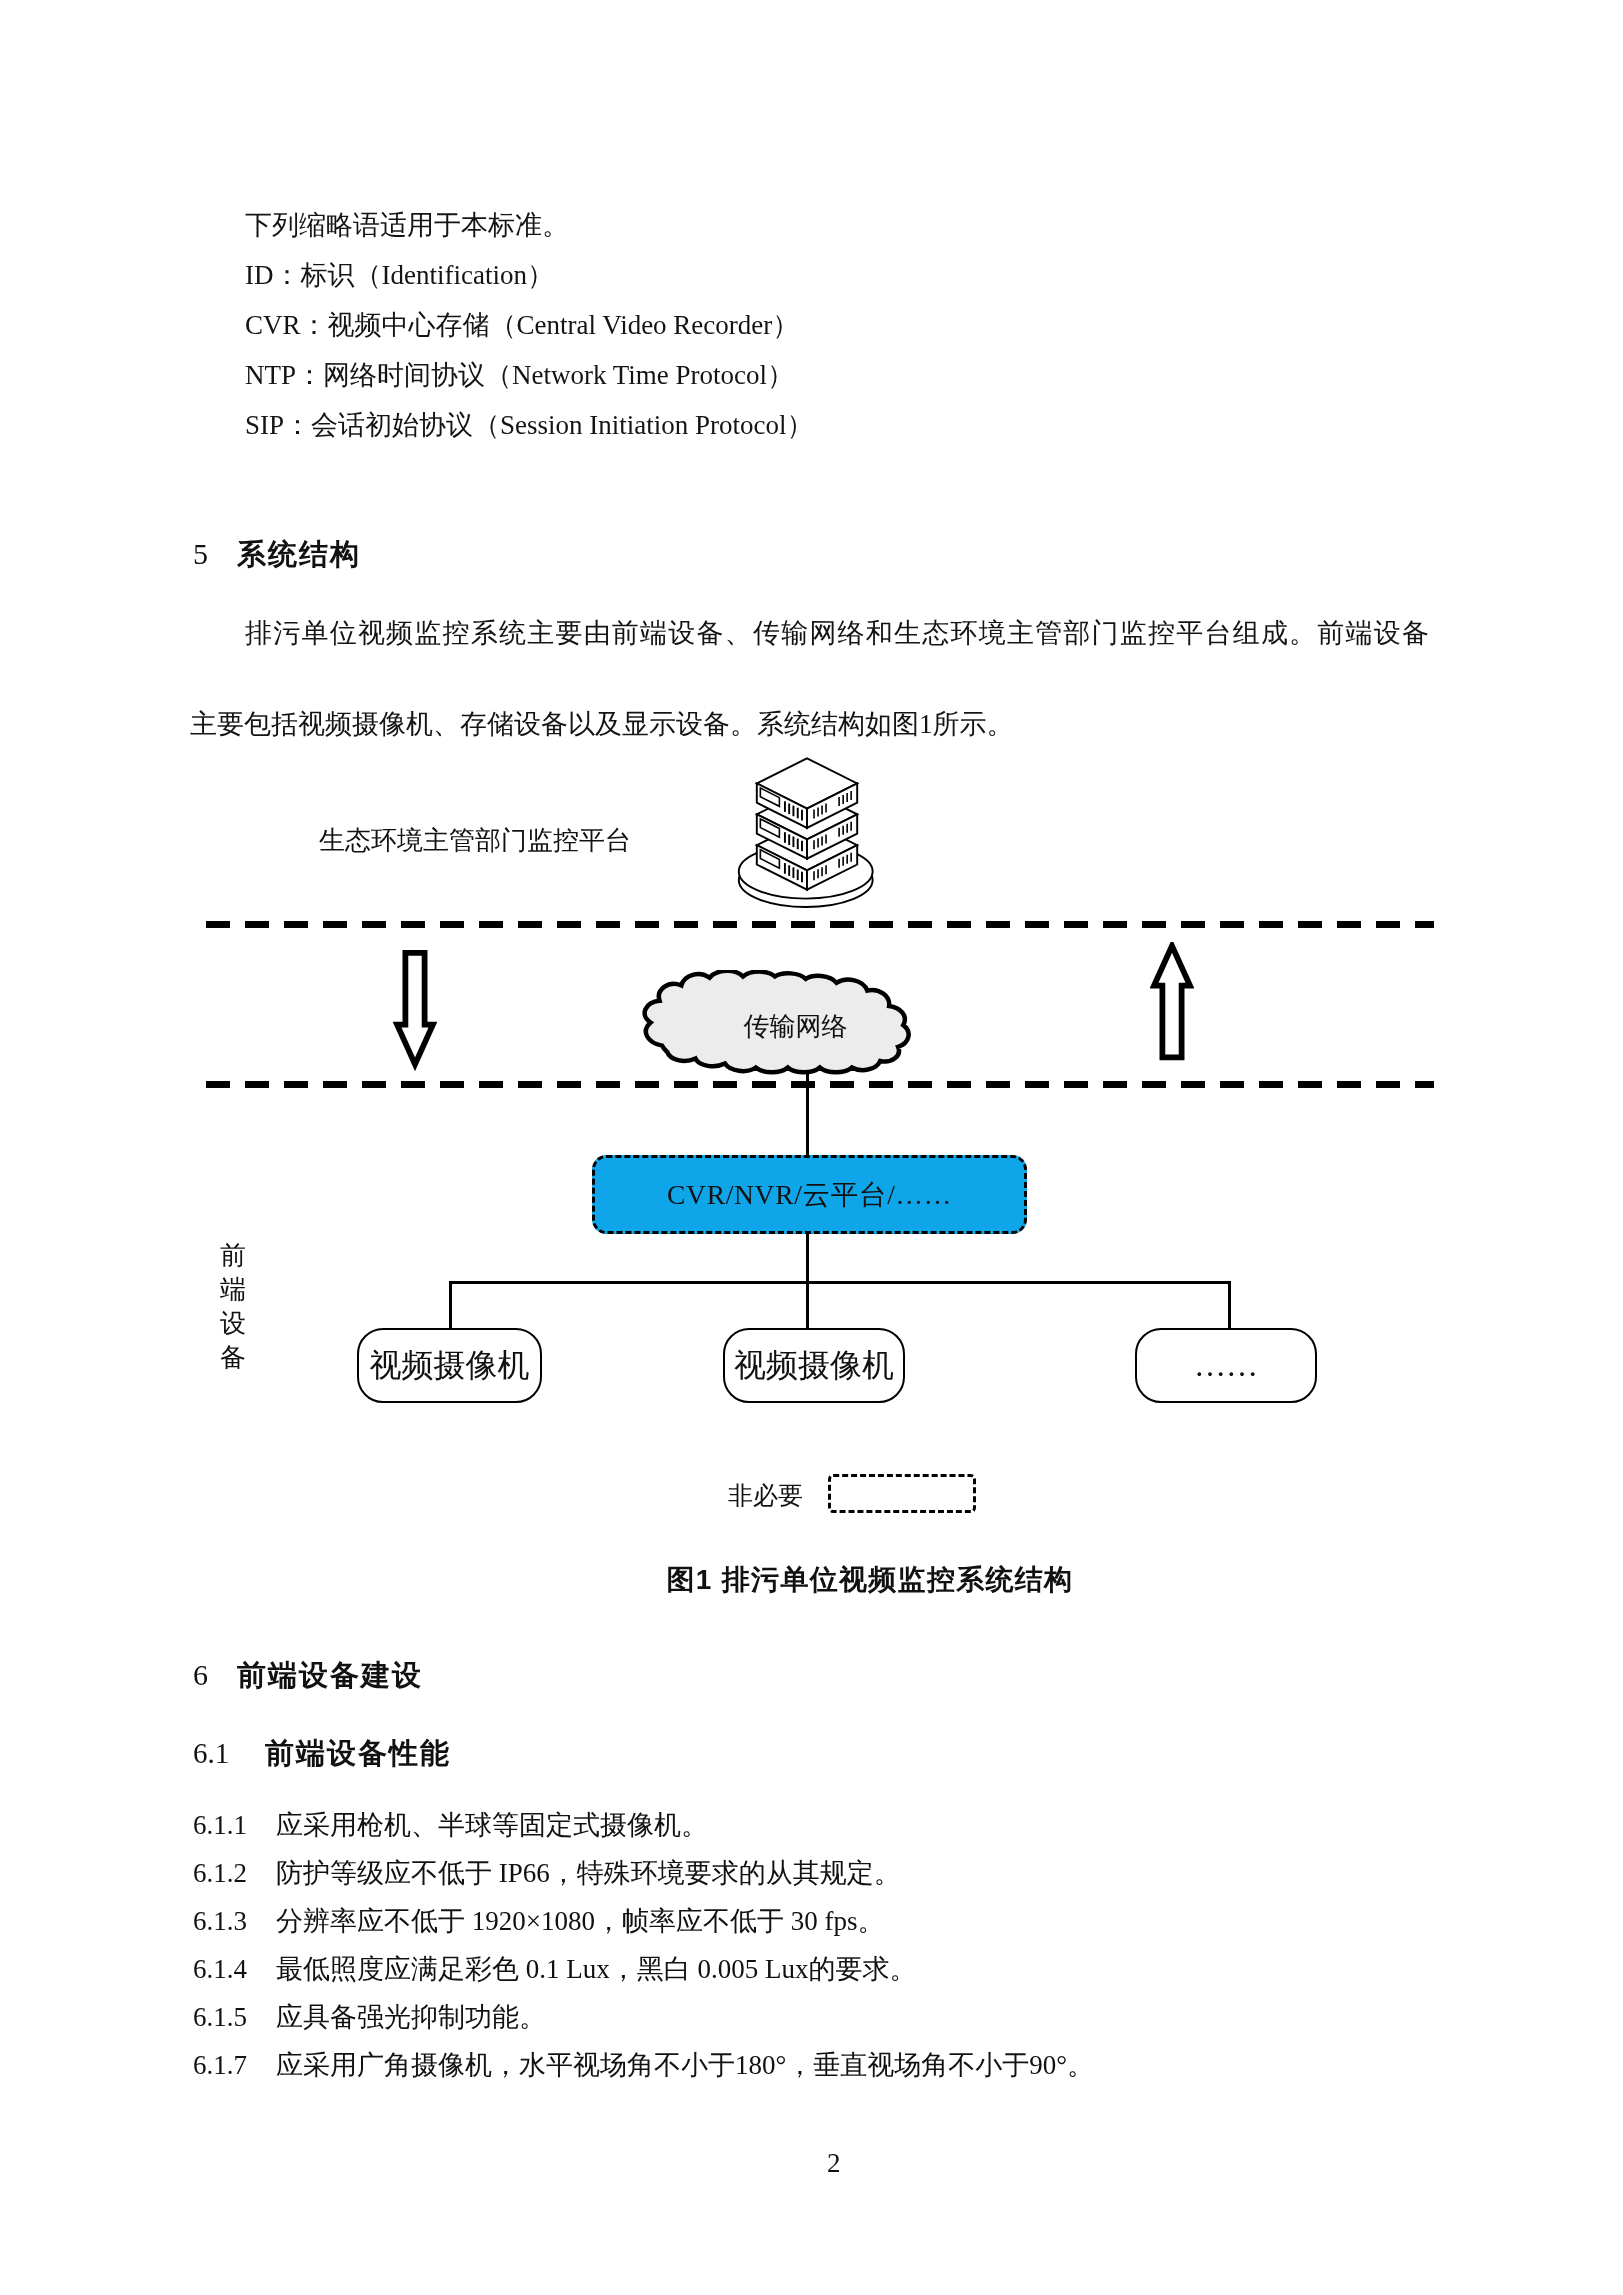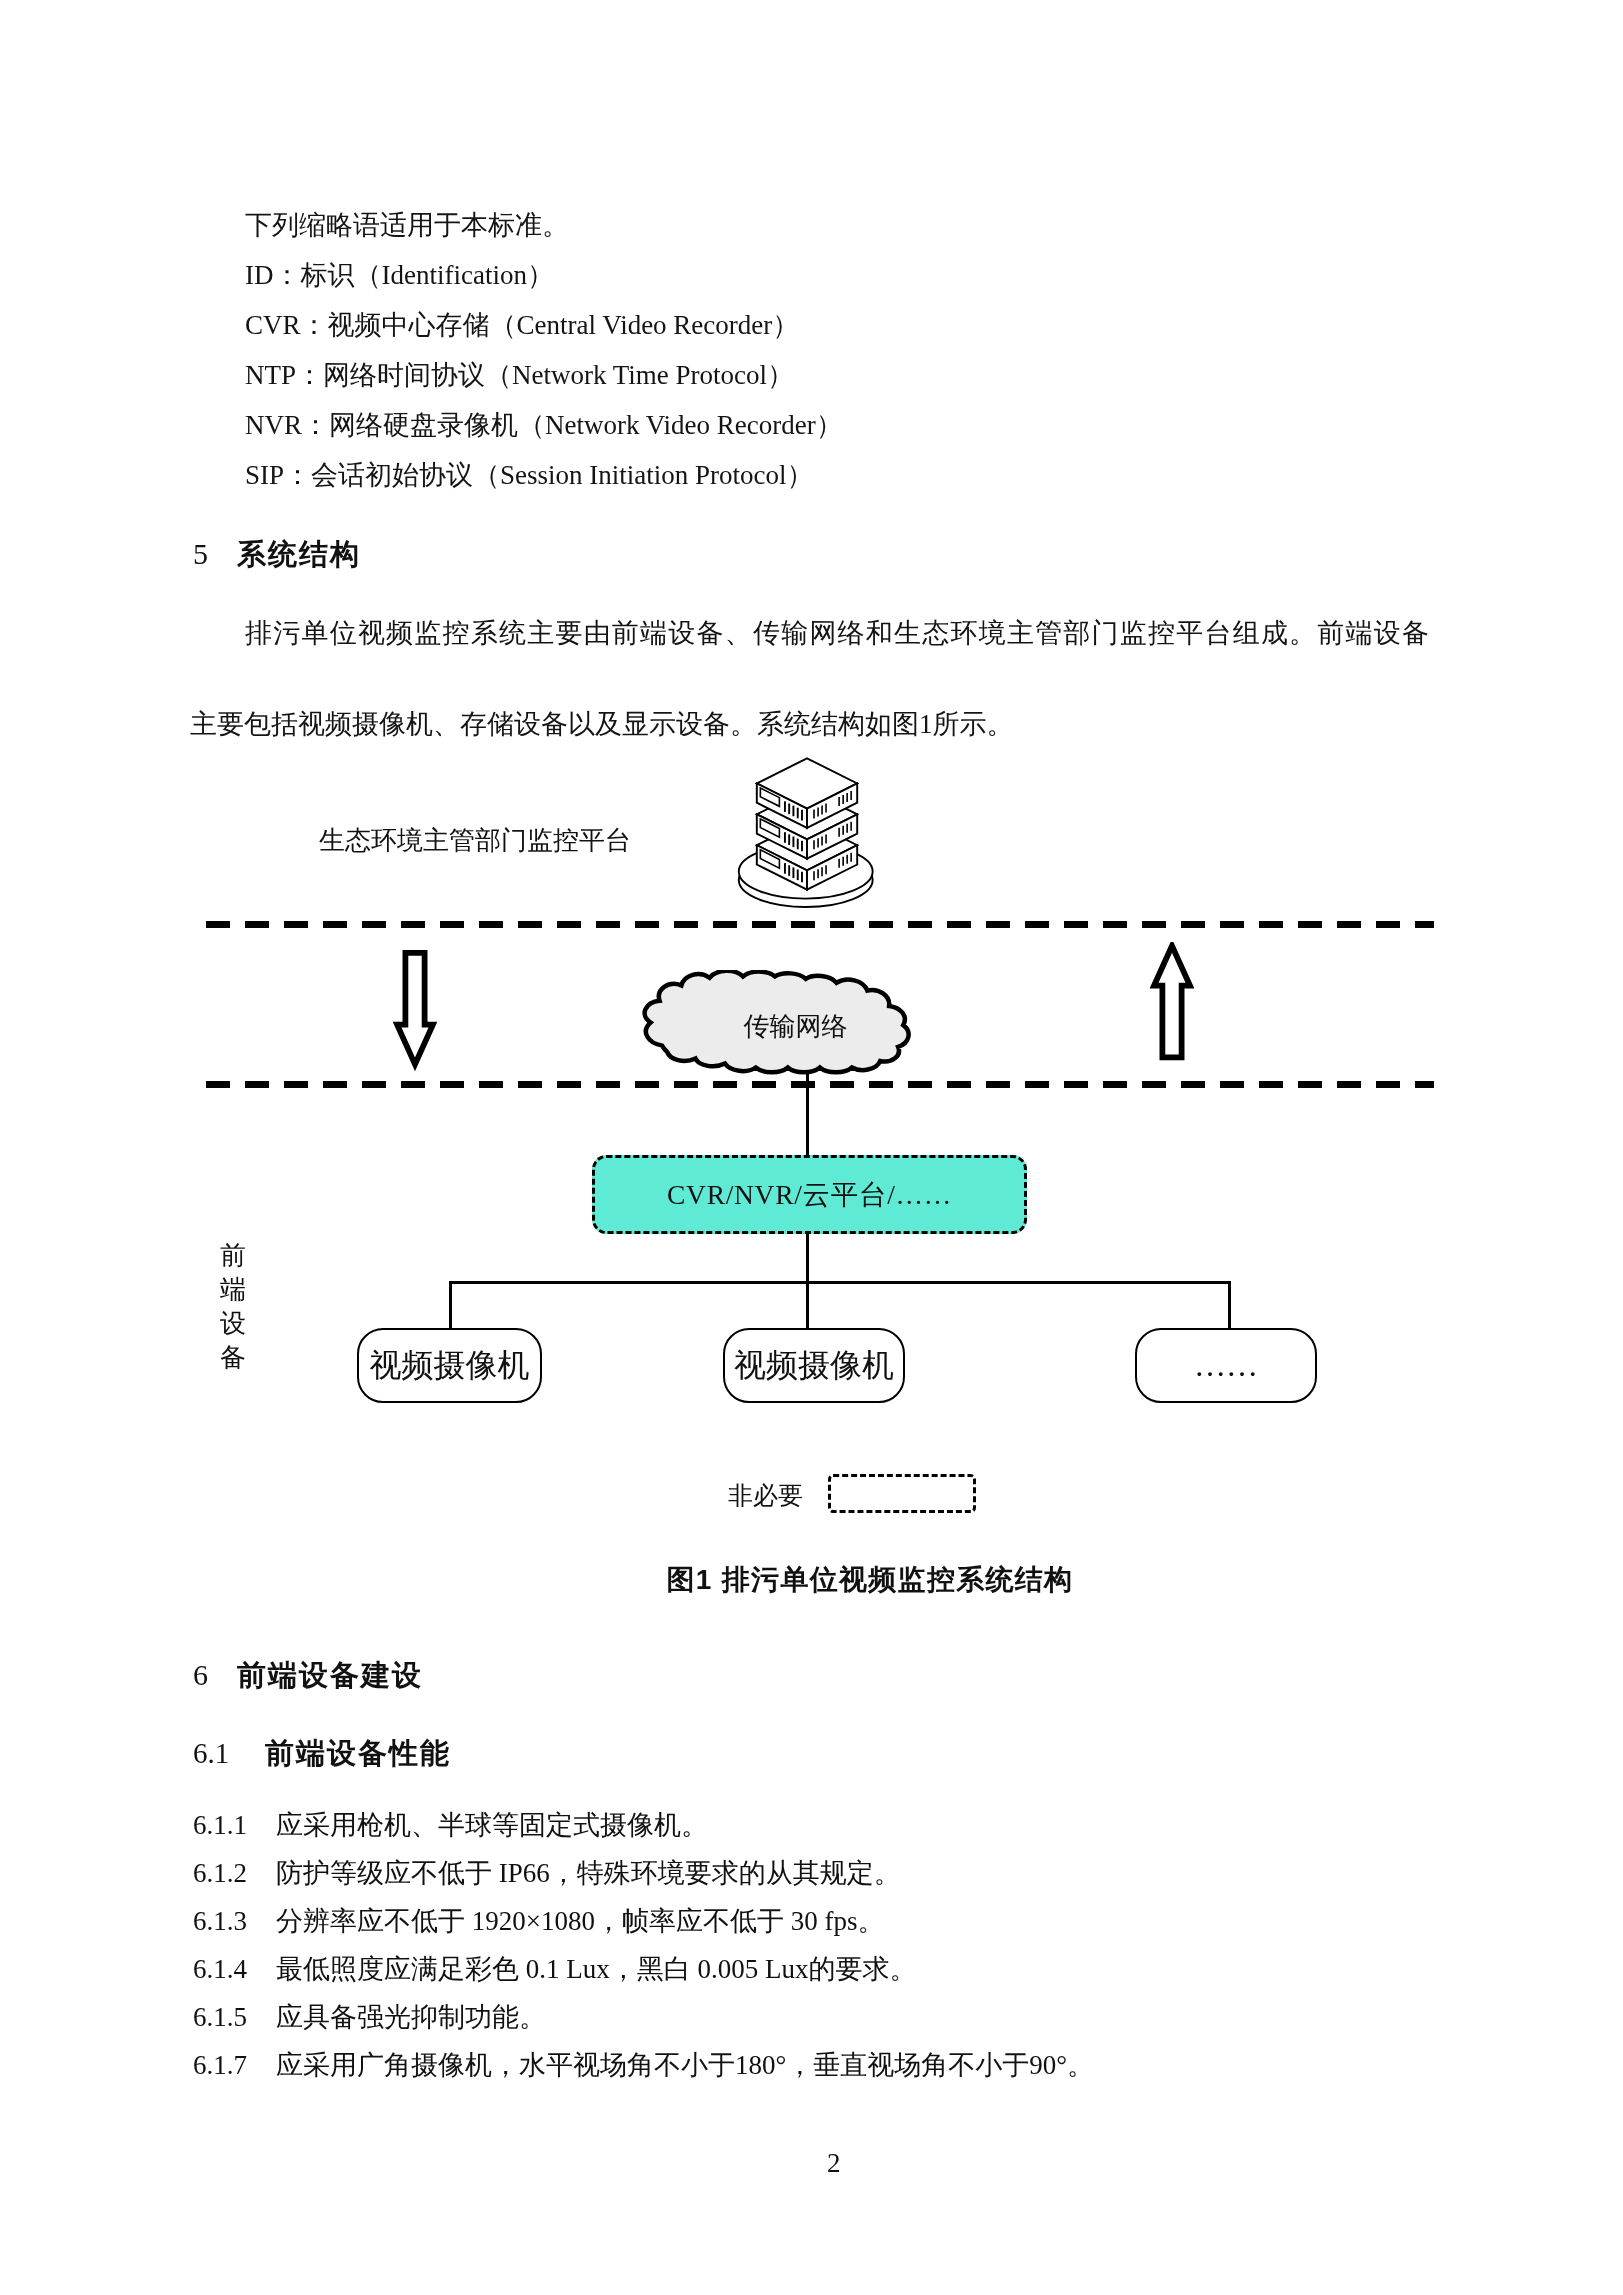--- a/index.html
+++ b/index.html
@@ -23,21 +23,21 @@
   .dashline {
     height: 6.5px;
     background: repeating-linear-gradient(90deg, #000 0 23.6px, transparent 23.6px 39px);
   }
   .vline { width: 3.3px; background: #000; }
   .hline { height: 3.3px; background: #000; }
   .cvr-box {
     border: 3.9px dashed #000;
     border-radius: 14.4px;
     display: flex; align-items: center; justify-content: center;
-    font-size: 27.5px; background: #5eead4;
+    font-size: 27.5px; background: #0ea5e9;
     letter-spacing: 0.7px;
   }
   .dev-box {
     border: 2.6px solid #000;
     border-radius: 26px;
     display: flex; align-items: center; justify-content: center;
     font-size: 32px; background: #fff;
   }
   .fig-label { font-size: 26px; white-space: nowrap; }
   .vertical-label { display: flex; flex-direction: column; }
@@ -58,21 +58,20 @@
 </head>
 <body>
 
 <div id="page">
 
   <div class="abs body-text" style="left:245px; top:200px;">
     <div class="abbr-line">下列缩略语适用于本标准。</div>
     <div class="abbr-line">ID：标识（Identification）</div>
     <div class="abbr-line">CVR：视频中心存储（Central Video Recorder）</div>
     <div class="abbr-line">NTP：网络时间协议（Network Time Protocol）</div>
-    <div class="abbr-line">NVR：网络硬盘录像机（Network Video Recorder）</div>
     <div class="abbr-line">SIP：会话初始协议（Session Initiation Protocol）</div>
   </div>
 
   <div class="abs heading" style="left:193px; top:535px;">
     <span class="num h-num1">5</span>
     <span class="ttl">系统结构</span>
   </div>
 
   <div class="abs body-text para-line1" style="left:245px; top:615px;">排污单位视频监控系统主要由前端设备、传输网络和生态环境主管部门监控平台组成。前端设备</div>
   <div class="abs body-text" style="left:190px; top:666px; white-space:nowrap;margin-top:40px;">主要包括视频摄像机、存储设备以及显示设备。系统结构如图1所示。</div>

